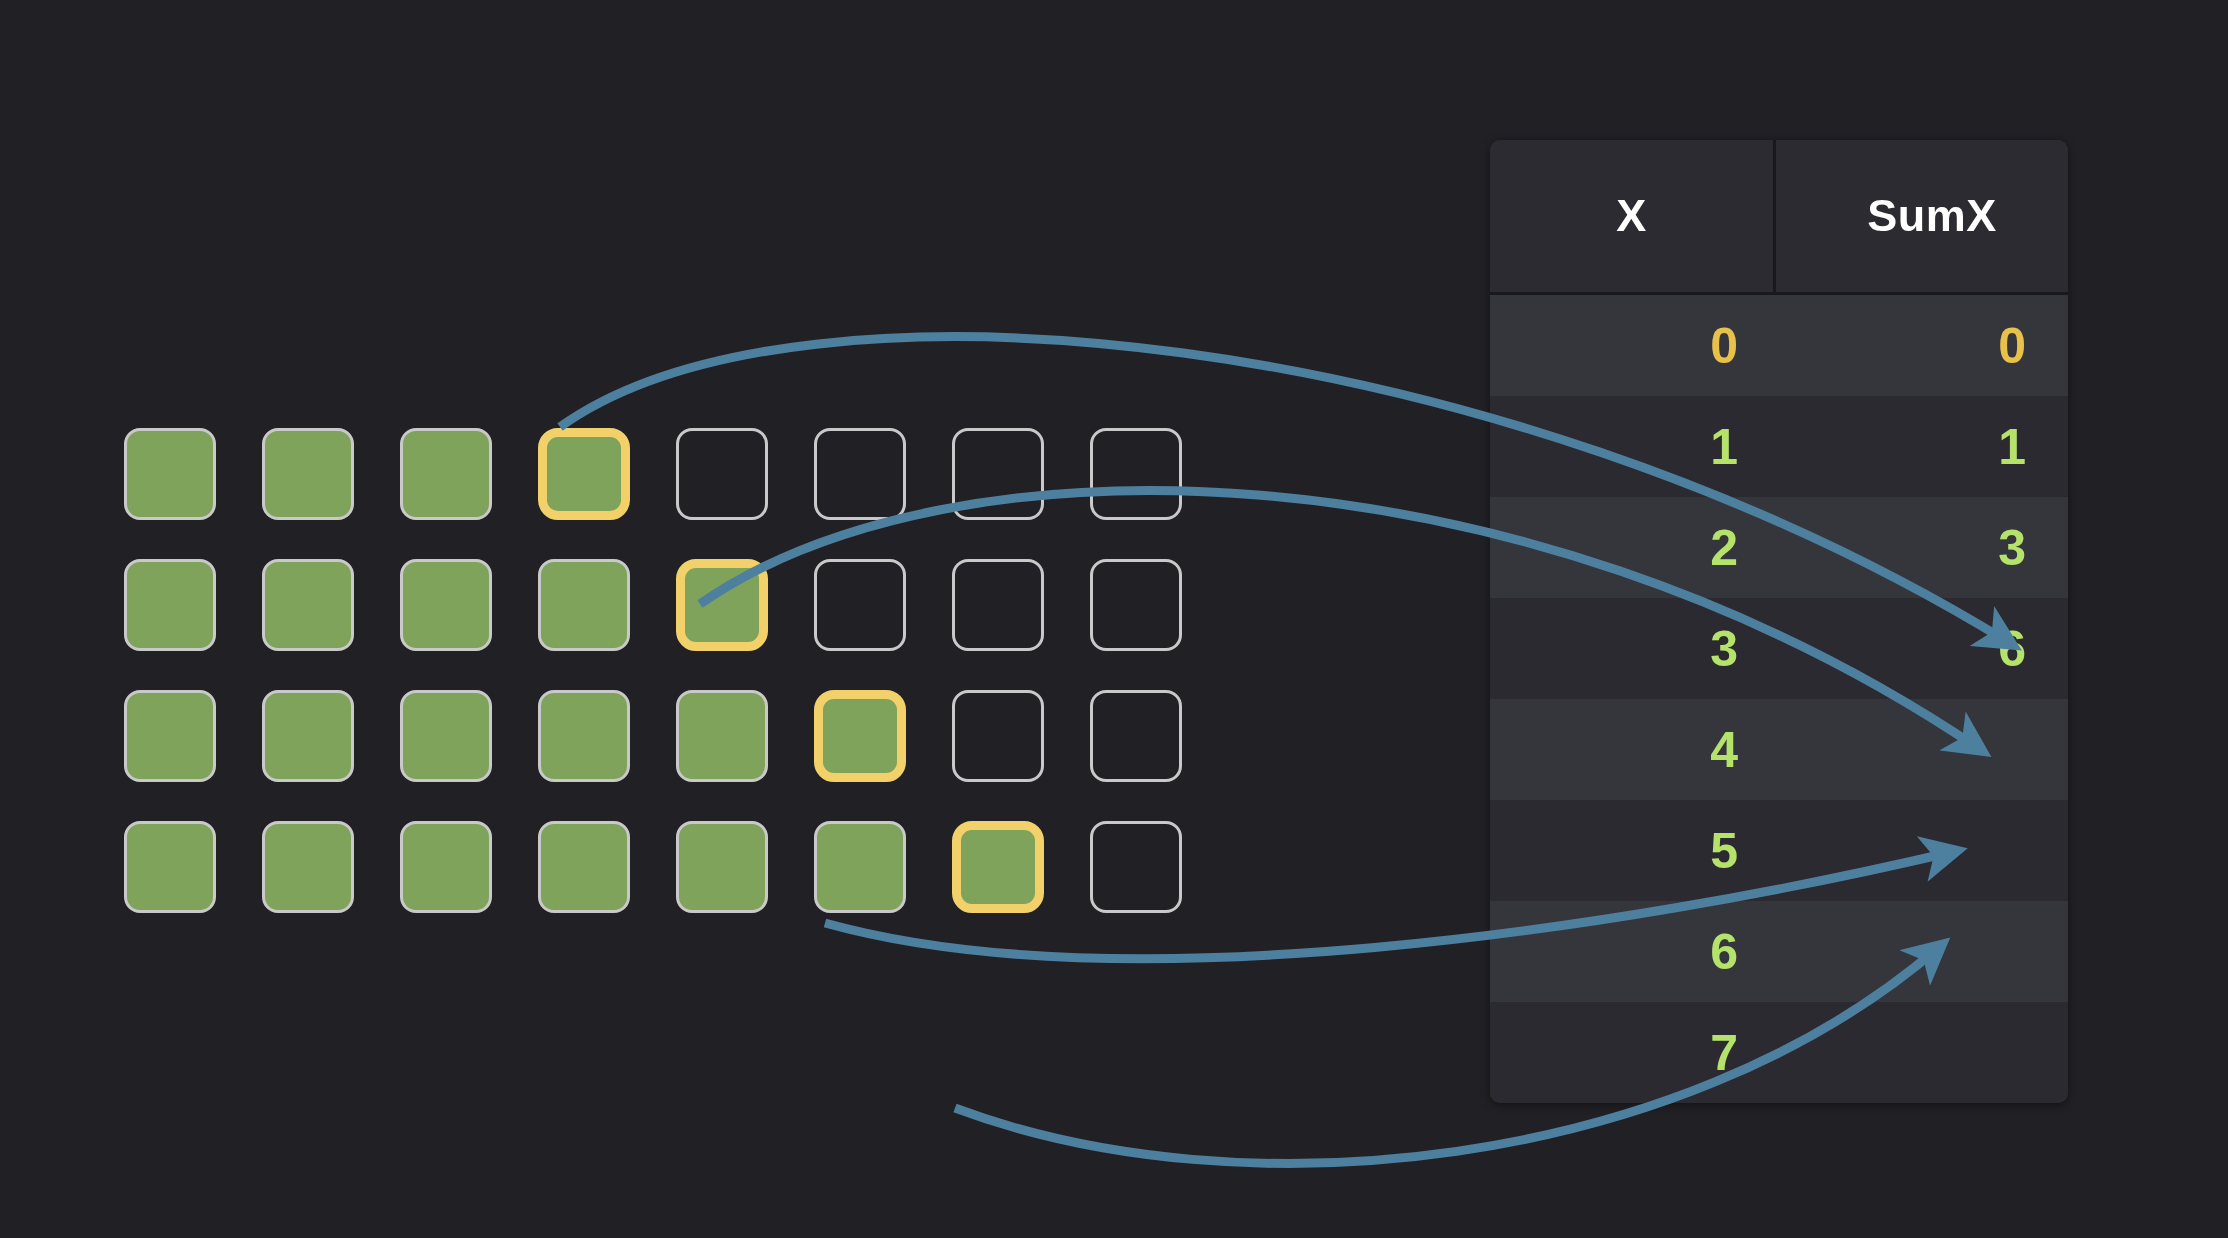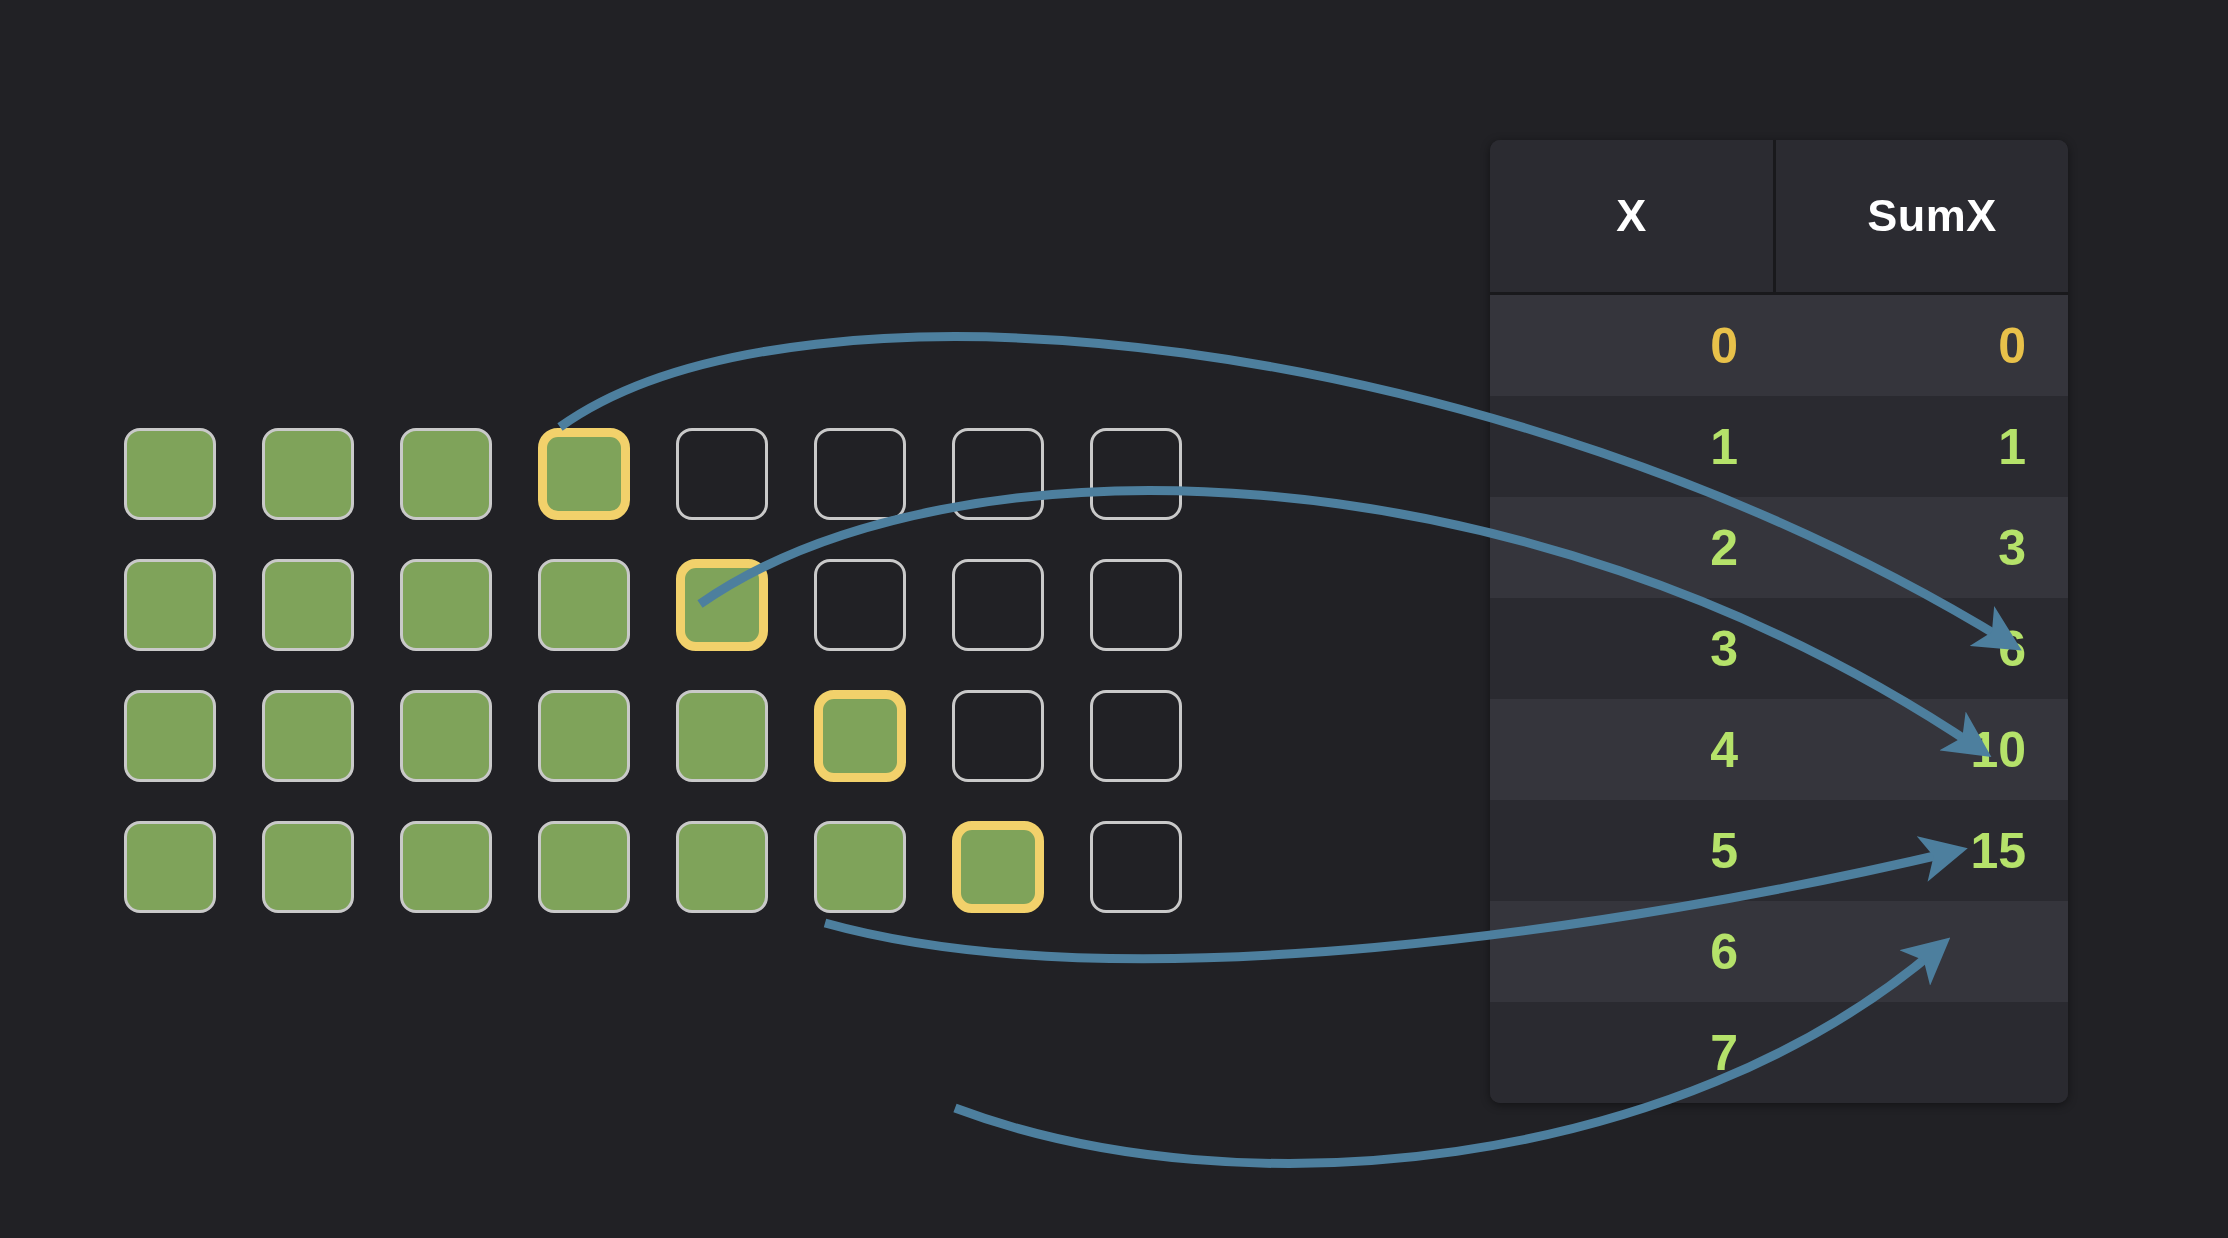--- a/index.html
+++ b/index.html
@@ -188,25 +188,23 @@
         <div class="trow odd">
           <div class="td col-x">2</div>
           <div class="td col-sum">3</div>
         </div>
         <div class="trow even">
           <div class="td col-x">3</div>
           <div class="td col-sum">6</div>
         </div>
         <div class="trow odd">
           <div class="td col-x">4</div>
-          <div class="td col-sum">10</div>
         </div>
         <div class="trow even">
           <div class="td col-x">5</div>
-          <div class="td col-sum">15</div>
         </div>
         <div class="trow odd">
           <div class="td col-x">6</div>
         </div>
         <div class="trow even">
           <div class="td col-x">7</div>
         </div>
       </div>
   </div>
 

